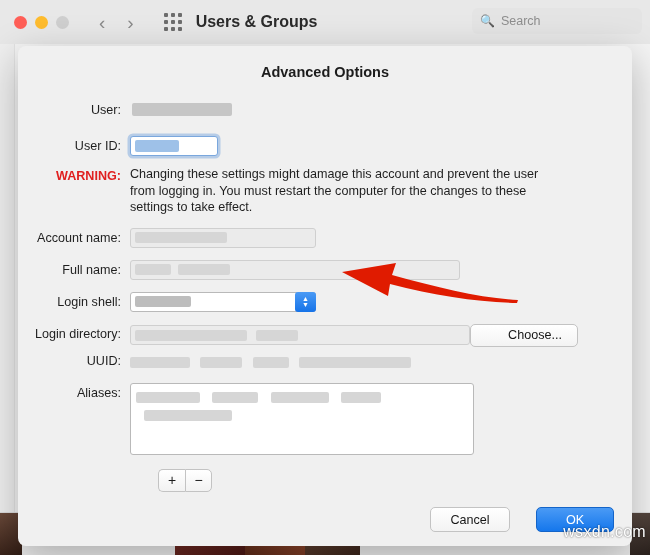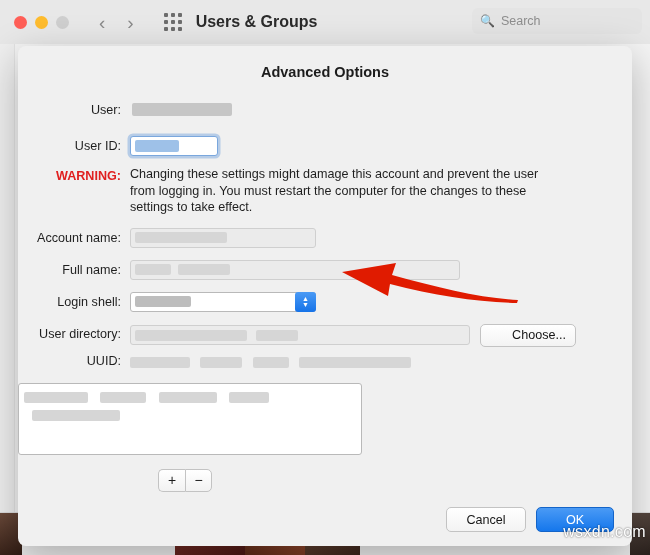--- a/index.html
+++ b/index.html
@@ -248,23 +248,23 @@
     background: linear-gradient(180deg,#ffffff,#f3f3f3);
     font-size: 12.6px;
     color: #161616;
     display: inline-flex;
     align-items: center;
     justify-content: center;
     cursor: default;
     box-sizing: border-box;
   }
   #choose-btn {
-    width: 96px;
+    width: 108px;
     height: 23px;
-    margin-left: 10px;
+    margin-left: 0;
     padding-left: 22px;
   }
   #segmented {
     margin-left: 140px;
     margin-top: 14px;
     display: inline-flex;
     height: 23px;
   }
   #segmented .seg {
     width: 27px;
@@ -279,21 +279,21 @@
     box-sizing: border-box;
   }
   #segmented .seg.first { border-radius: 5px 0 0 5px; border-right: none; }
   #segmented .seg.last { border-radius: 0 5px 5px 0; }
 
   #sheet-buttons {
     position: absolute;
     right: 18px;
     bottom: 14px;
     display: flex;
-    gap: 10px;
+    gap: 26px;
   }
   #cancel-btn { width: 80px; height: 25px; }
   #ok-btn {
     width: 78px; height: 25px;
     background: linear-gradient(180deg,#4a9af5,#1577ec);
     border: 1px solid #1464c8;
     color: #fff;
   }
 
   
@@ -425,21 +425,21 @@
         <span id="shell-popup-btn">
           <span>▲</span>
             <span>▼</span>
         </span>
       </div>
     </div>
   </div>
 
   
   <div class="row" style="margin-top:12px;">
-    <div class="label">User directory:</div>
+    <div class="label">Login directory:</div>
     <div class="field-wrap" style="display:flex;align-items:center;">
       <div class="textfield grey" id="homedir-field">
         <span class="redact light" style="width:112px;"></span>
         <span class="redact light" style="width:42px;margin-left:9px;"></span>
       </div>
       <div class="btn" id="choose-btn">Choose...</div>
     </div>
   </div>
 
   
@@ -448,20 +448,21 @@
     <div class="field-wrap uuid-line">
       <span class="redact light" style="width:60px;"></span>
       <span class="redact light" style="width:42px;margin-left:6px;"></span>
       <span class="redact light" style="width:36px;margin-left:6px;"></span>
       <span class="redact light" style="width:112px;margin-left:6px;"></span>
     </div>
   </div>
 
   
   <div class="row" style="margin-top:12px;">
+    <div class="label">Aliases:</div>
     <div class="field-wrap">
       <div id="aliases-field">
         <span class="redact light" style="width:64px;"></span>
         <span class="redact light" style="width:46px;margin-left:8px;"></span>
         <span class="redact light" style="width:58px;margin-left:8px;"></span>
         <span class="redact light" style="width:40px;margin-left:8px;"></span>
         <span class="redact light" style="width:88px;margin-left:8px;"></span>
       </div>
     </div>
   </div>

